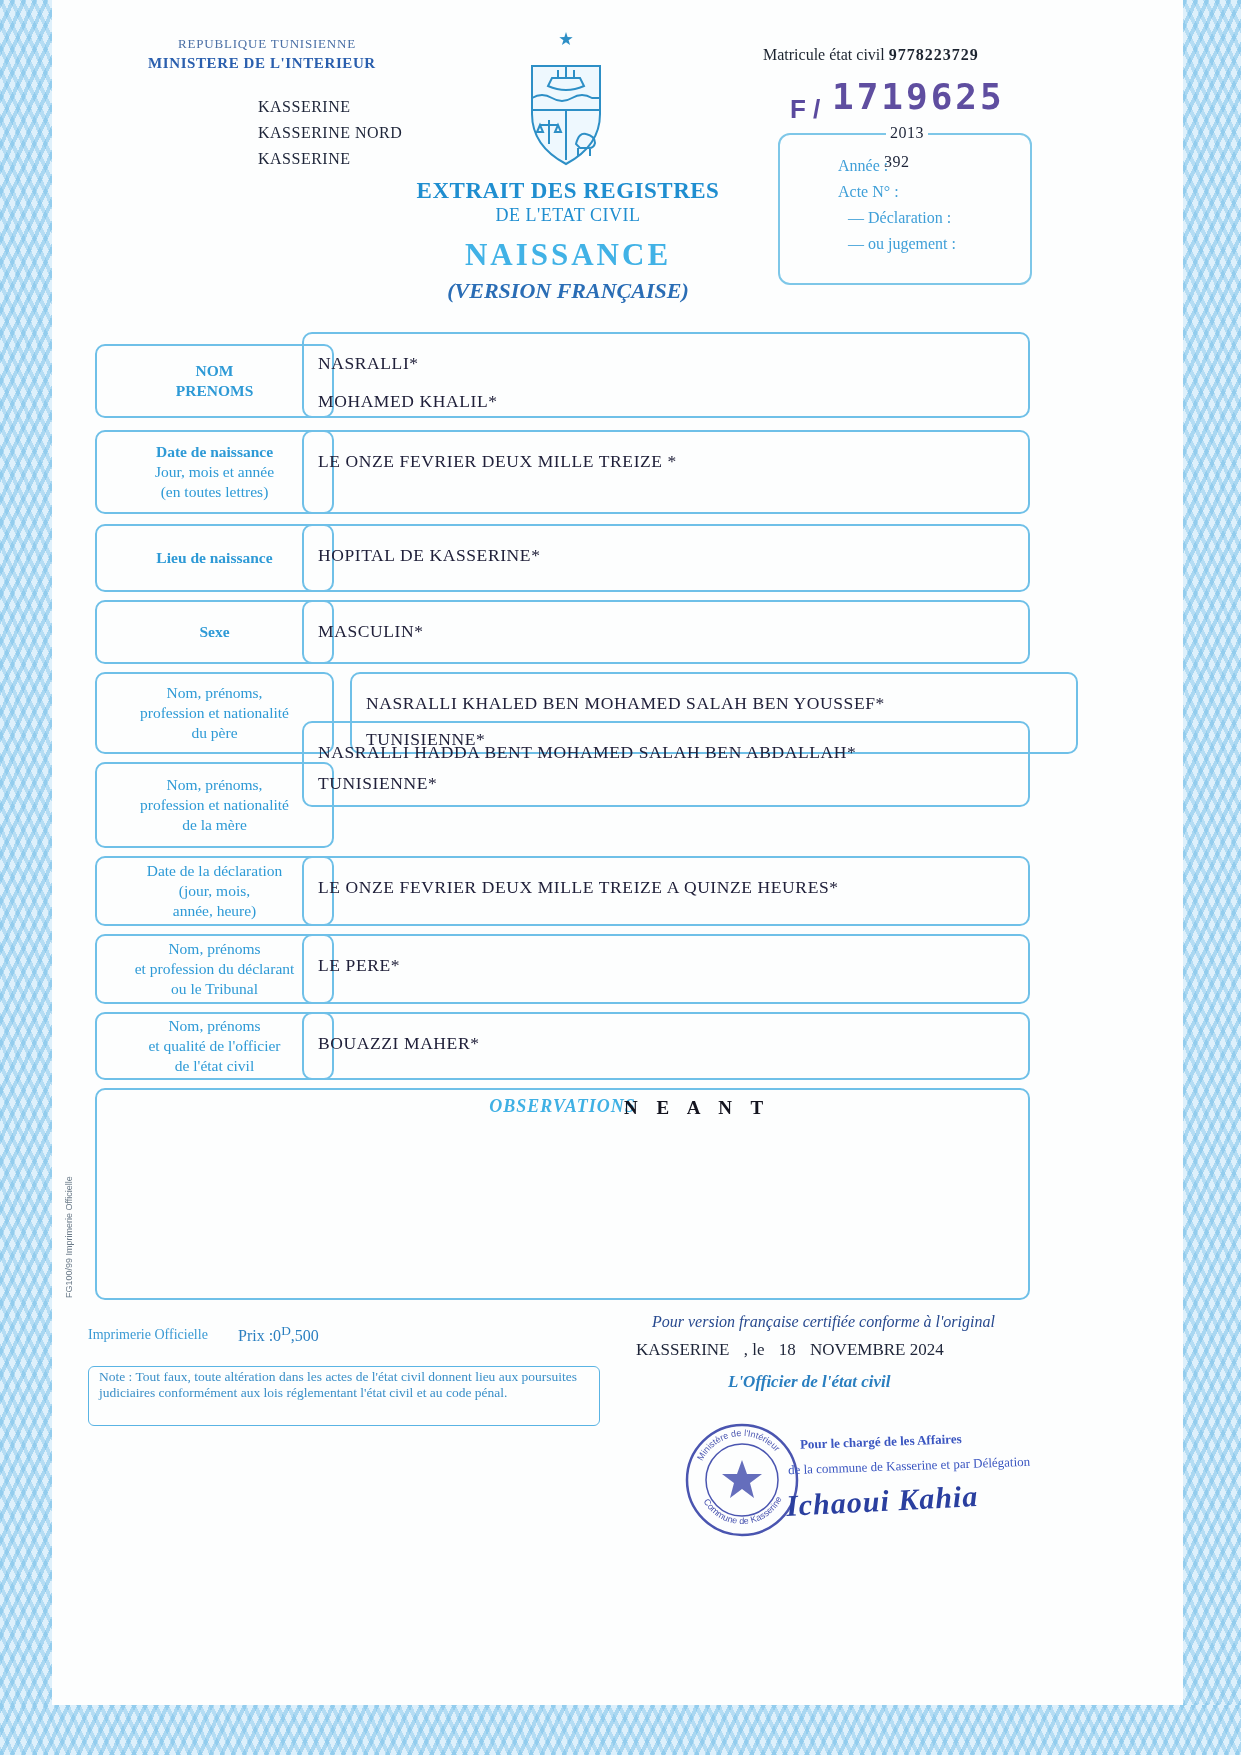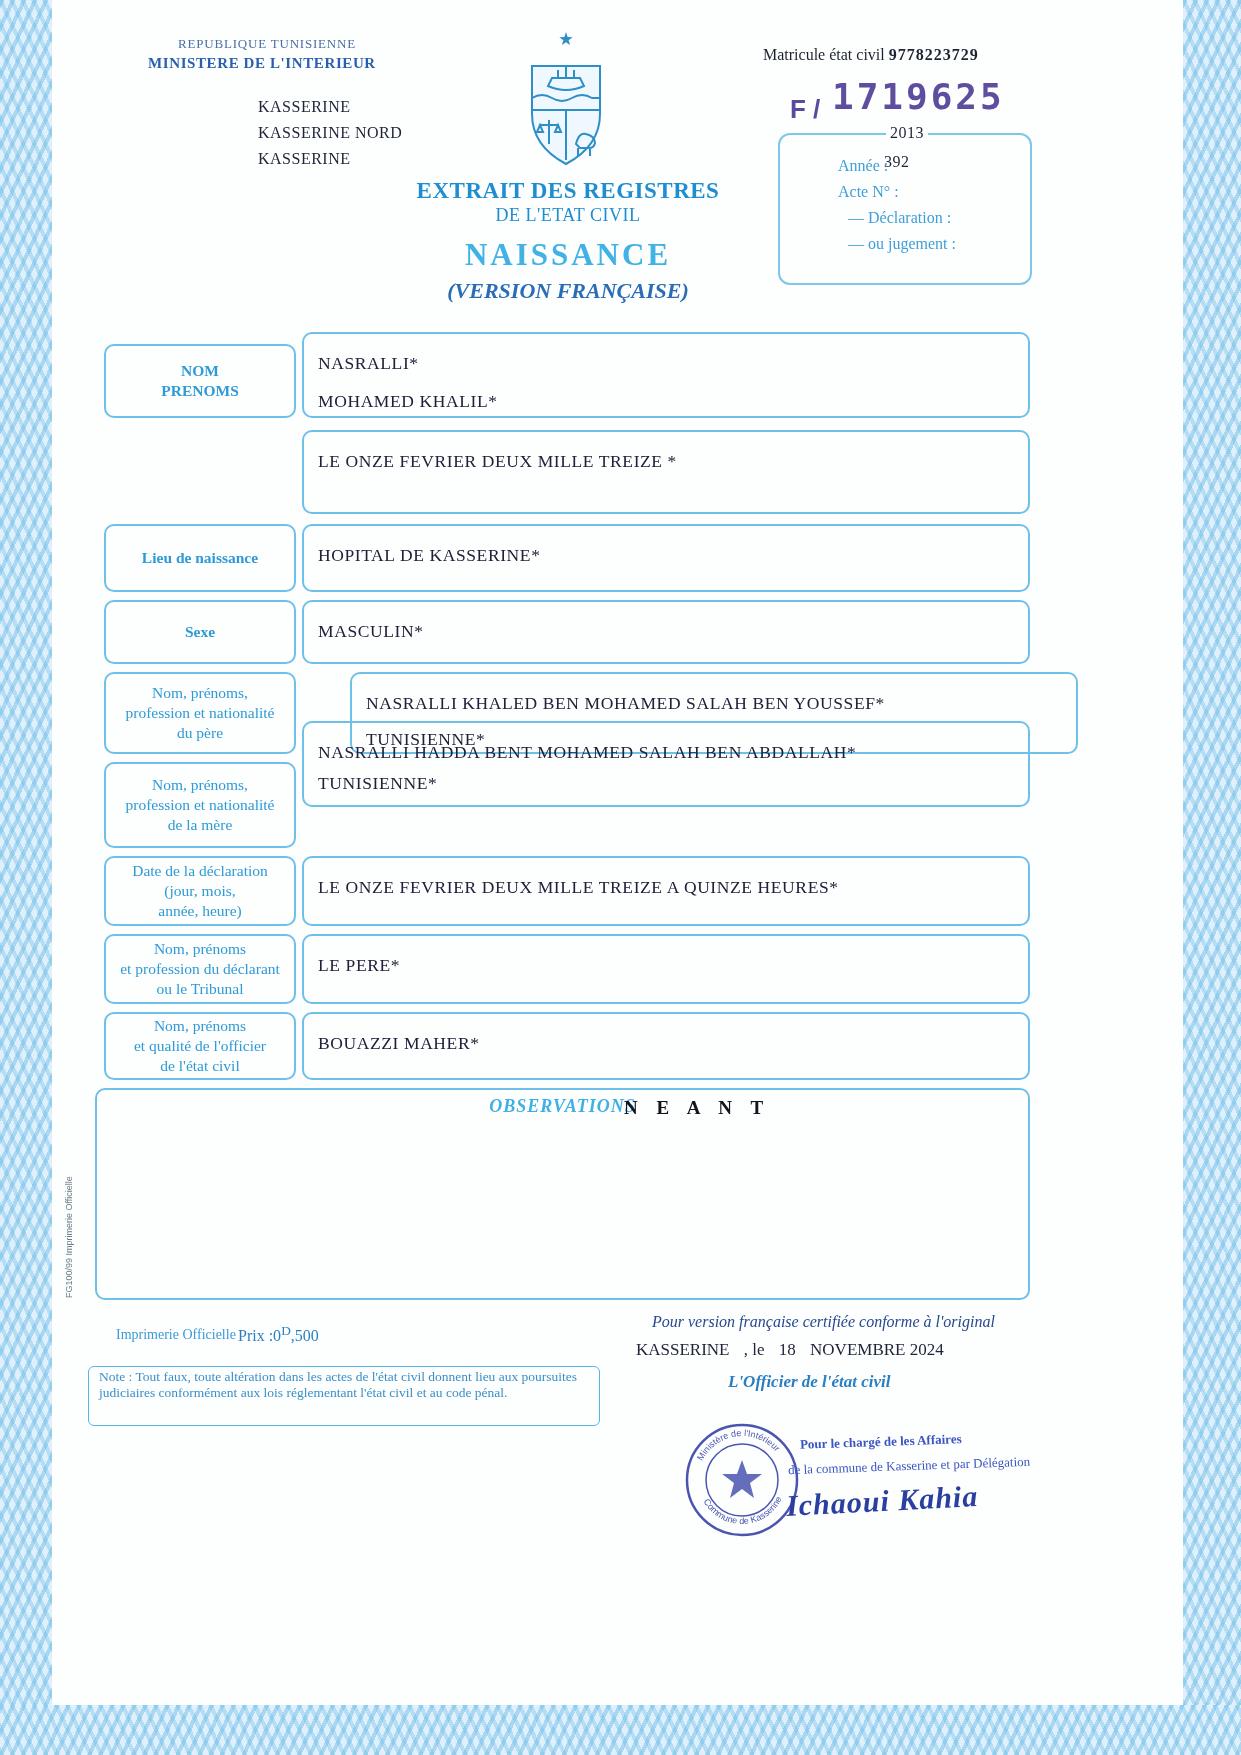--- a/index.html
+++ b/index.html
@@ -36,39 +36,39 @@
   .matricule{left:763px;top:46px;font-size:16px;color:#1c2430;}
   .matricule b{letter-spacing:1px;}
   .reg-prefix{left:790px;top:94px;font-size:26px;font-weight:bold;color:#5a4a9e;font-family:"Liberation Sans",sans-serif;}
   .reg-number{left:832px;top:76px;font-size:36px;font-weight:bold;color:#5f4ea0;font-family:"DejaVu Sans Mono",monospace;letter-spacing:3px;}
 
   .acte-box{left:778px;top:133px;width:250px;height:148px;border:2px solid #7ec7e8;border-radius:12px;}
   .acte-box .lab{position:absolute;font-size:16px;color:#3f9fd8;margin-left:42px;}
   .acte-box .val{position:absolute;font-size:16px;color:#1d2438;letter-spacing:.5px;}
 
   .lbox{
-    position:absolute;left:95px;width:192px;
+    position:absolute;left:95px;width:239px;
     border:2px solid #6fc0e8;border-radius:10px;
     display:flex;flex-direction:column;justify-content:center;align-items:center;
-    text-align:center;color:#2e9ad6;font-size:15.5px;line-height:20px;padding:4px;box-sizing:border-box;margin-left:9px;
+    text-align:center;color:#2e9ad6;font-size:15.5px;line-height:20px;padding:4px;box-sizing:border-box;
   }
   .vbox{
     position:absolute;left:302px;width:728px;
     border:2px solid #6fc0e8;border-radius:10px;
     padding:19px 14px;box-sizing:border-box;
     color:#20203a;font-size:17.5px;letter-spacing:.6px;
   }
   .obs-box{
     position:absolute;left:95px;top:1088px;width:935px;height:212px;
     border:2px solid #6fc0e8;border-radius:10px;box-sizing:border-box;
   }
   .obs-title{position:absolute;left:0;top:6px;width:100%;text-align:center;font-size:18px;font-weight:bold;font-style:italic;color:#3fb0e4;letter-spacing:1px;}
   .obs-stamp{position:absolute;left:527px;top:7px;font-size:19px;font-weight:bold;color:#14141f;letter-spacing:7px;}
 
-  .printer{left:88px;top:1327px;font-size:14px;color:#3a9ad4;margin-left:28px;}
+  .printer{left:88px;top:1327px;font-size:14px;color:#3a9ad4;}
   .price{left:238px;top:1323px;font-size:16px;color:#2a7fc0;}
   .certif{left:652px;top:1313px;font-size:16px;font-style:italic;color:#27498f;}
   .placedate{left:636px;top:1340px;font-size:17px;color:#1d2438;}
   .placedate span{margin-right:10px;}
   .officer{left:728px;top:1372px;font-size:17px;font-weight:bold;font-style:italic;color:#2a7fc0;}
 
   .note-box{
     position:absolute;left:88px;top:1366px;width:512px;height:60px;
     border:1.5px solid #5ab4e4;border-radius:6px;box-sizing:border-box;
     padding:2px 10px;font-size:13.5px;line-height:16px;color:#3a8fc8;
@@ -139,20 +139,25 @@
 
   <div class="lbox" style="top:344px;height:74px;">
     <span class="bold">NOM</span>
     <span class="bold">PRENOMS</span>
   </div>
   <div class="vbox" style="top:332px;height:86px;">
     <div>NASRALLI*</div>
     <div style="margin-top:17px;">MOHAMED KHALIL*</div>
   </div>
 
+  <div class="lbox" style="top:430px;height:84px;">
+    <span class="bold">Date de naissance</span>
+    <span>Jour, mois et année</span>
+    <span>(en toutes lettres)</span>
+  </div>
   <div class="vbox" style="top:430px;height:84px;">
     <div>LE ONZE FEVRIER  DEUX MILLE TREIZE *</div>
   </div>
 
   <div class="lbox" style="top:524px;height:68px;">
     <span class="bold">Lieu de naissance</span>
   </div>
   <div class="vbox" style="top:524px;height:68px;">
     <div>HOPITAL  DE  KASSERINE*</div>
   </div>

